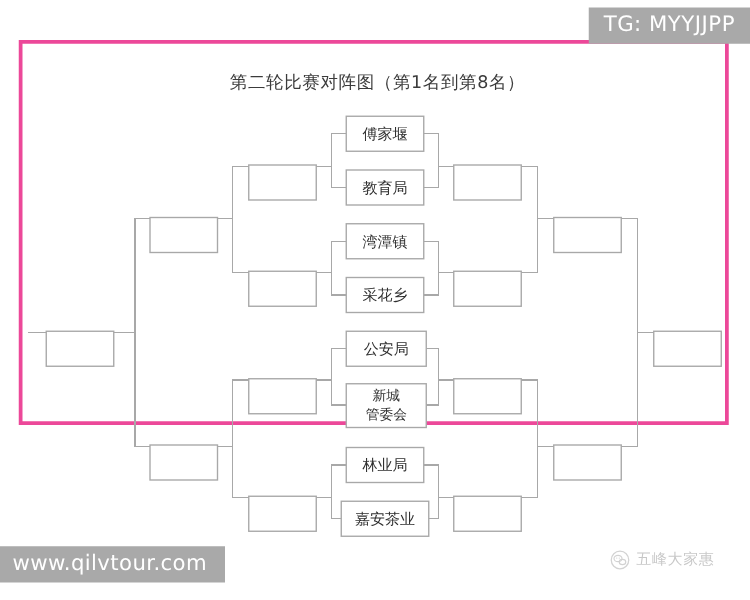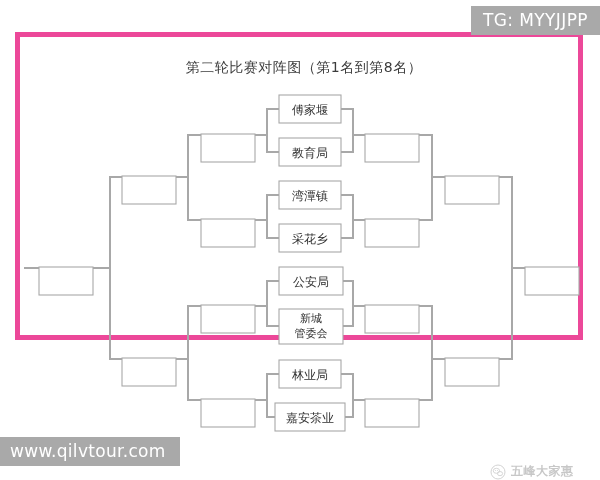--- a/index.html
+++ b/index.html
@@ -14,21 +14,21 @@
     background: #ffffff;
     font-family: "DejaVu Sans", "Liberation Sans", sans-serif;
     overflow: hidden;
   }
   #bracket-frame {
     position: absolute;
     left: 15px;
     top: 32px;
     width: 568px;
     height: 308px;
-    border: 5px solid #ec4899;
+    border: 3px solid #ec4899;
     background: #ffffff;
     box-sizing: border-box;
   }
   #chart-title {
     position: absolute;
     left: 0;
     top: 22px;
     width: 568px;
     text-align: center;
     font-size: 14px;
@@ -81,27 +81,26 @@
     background: #a9a9a9;
     color: #ffffff;
     font-size: 17px;
     padding: 4px 14px 5px 10px;
     letter-spacing: 0.3px;
     white-space: nowrap;
   }
   #wechat-watermark {
     position: absolute;
     left: 470px;
-    top: 426px;
+    top: 404px;
     display: flex;
     align-items: center;
     gap: 5px;
     opacity: 0.38;
     pointer-events: none;
-    font-weight: bold;
   }
   #wechat-watermark .wm-text {
     font-size: 12px;
     color: #6f6f6f;
     white-space: nowrap;
     letter-spacing: 0.5px;
   }
 </style>
 </head>
 <body>

